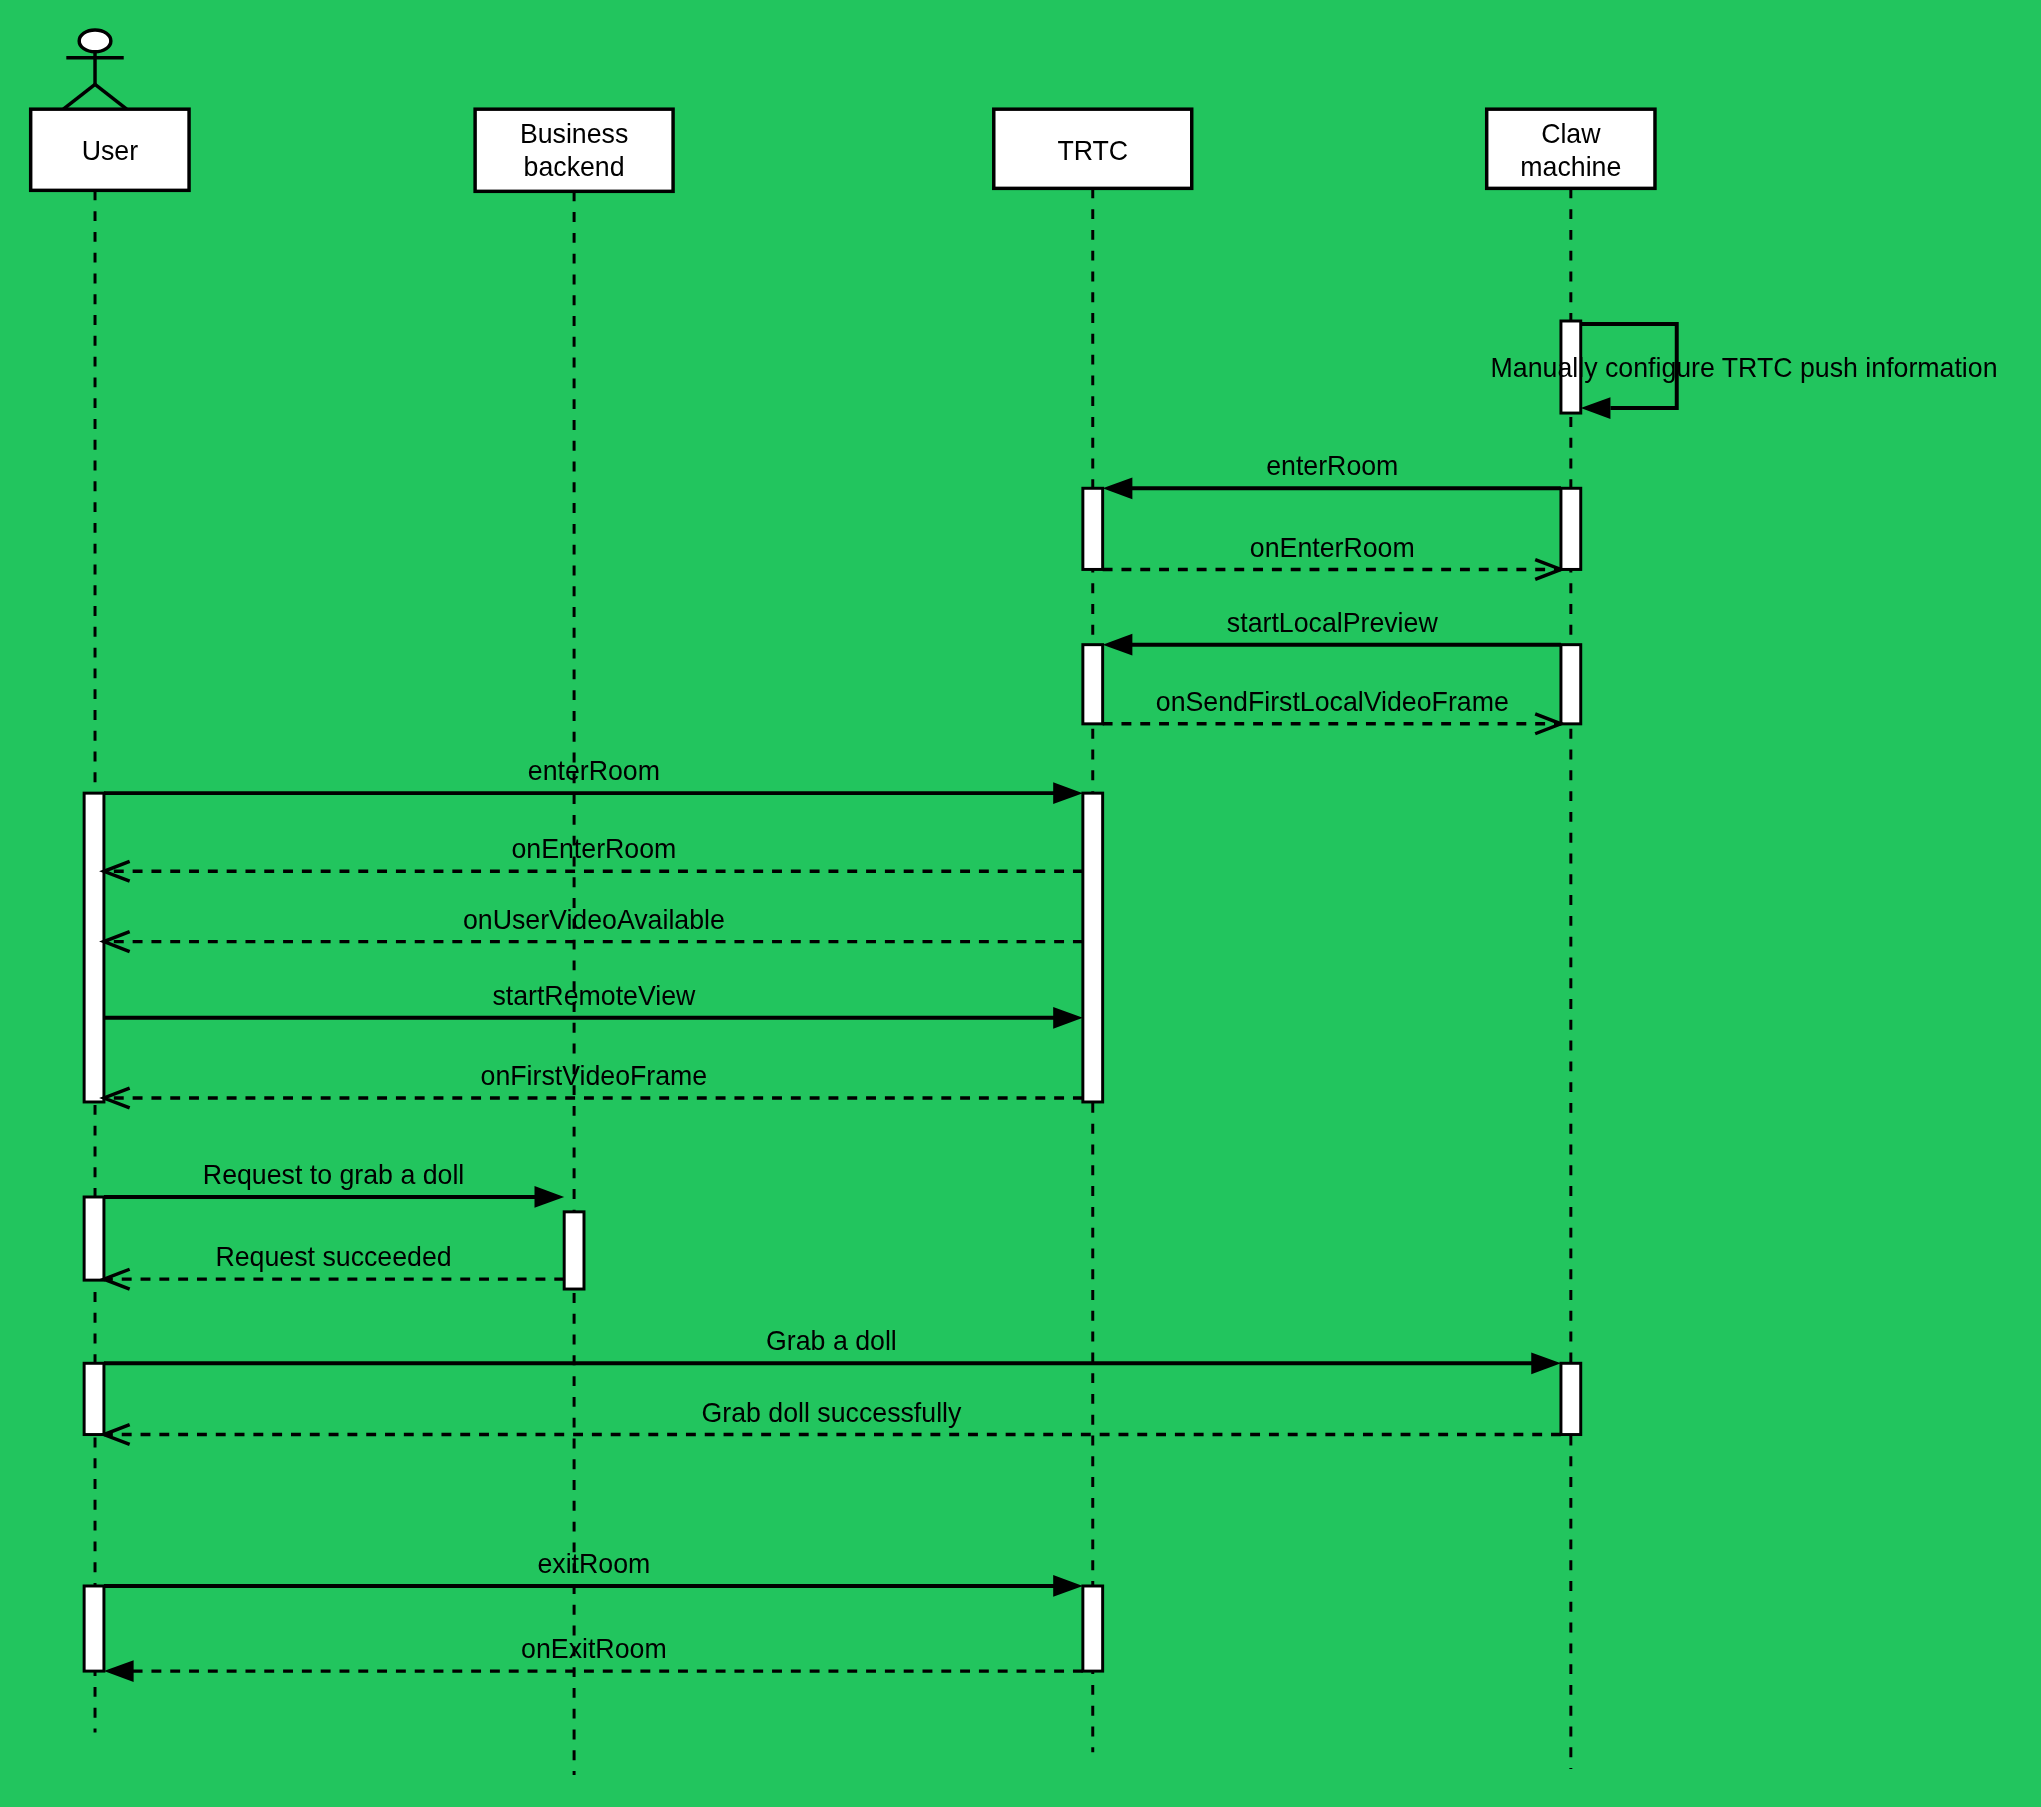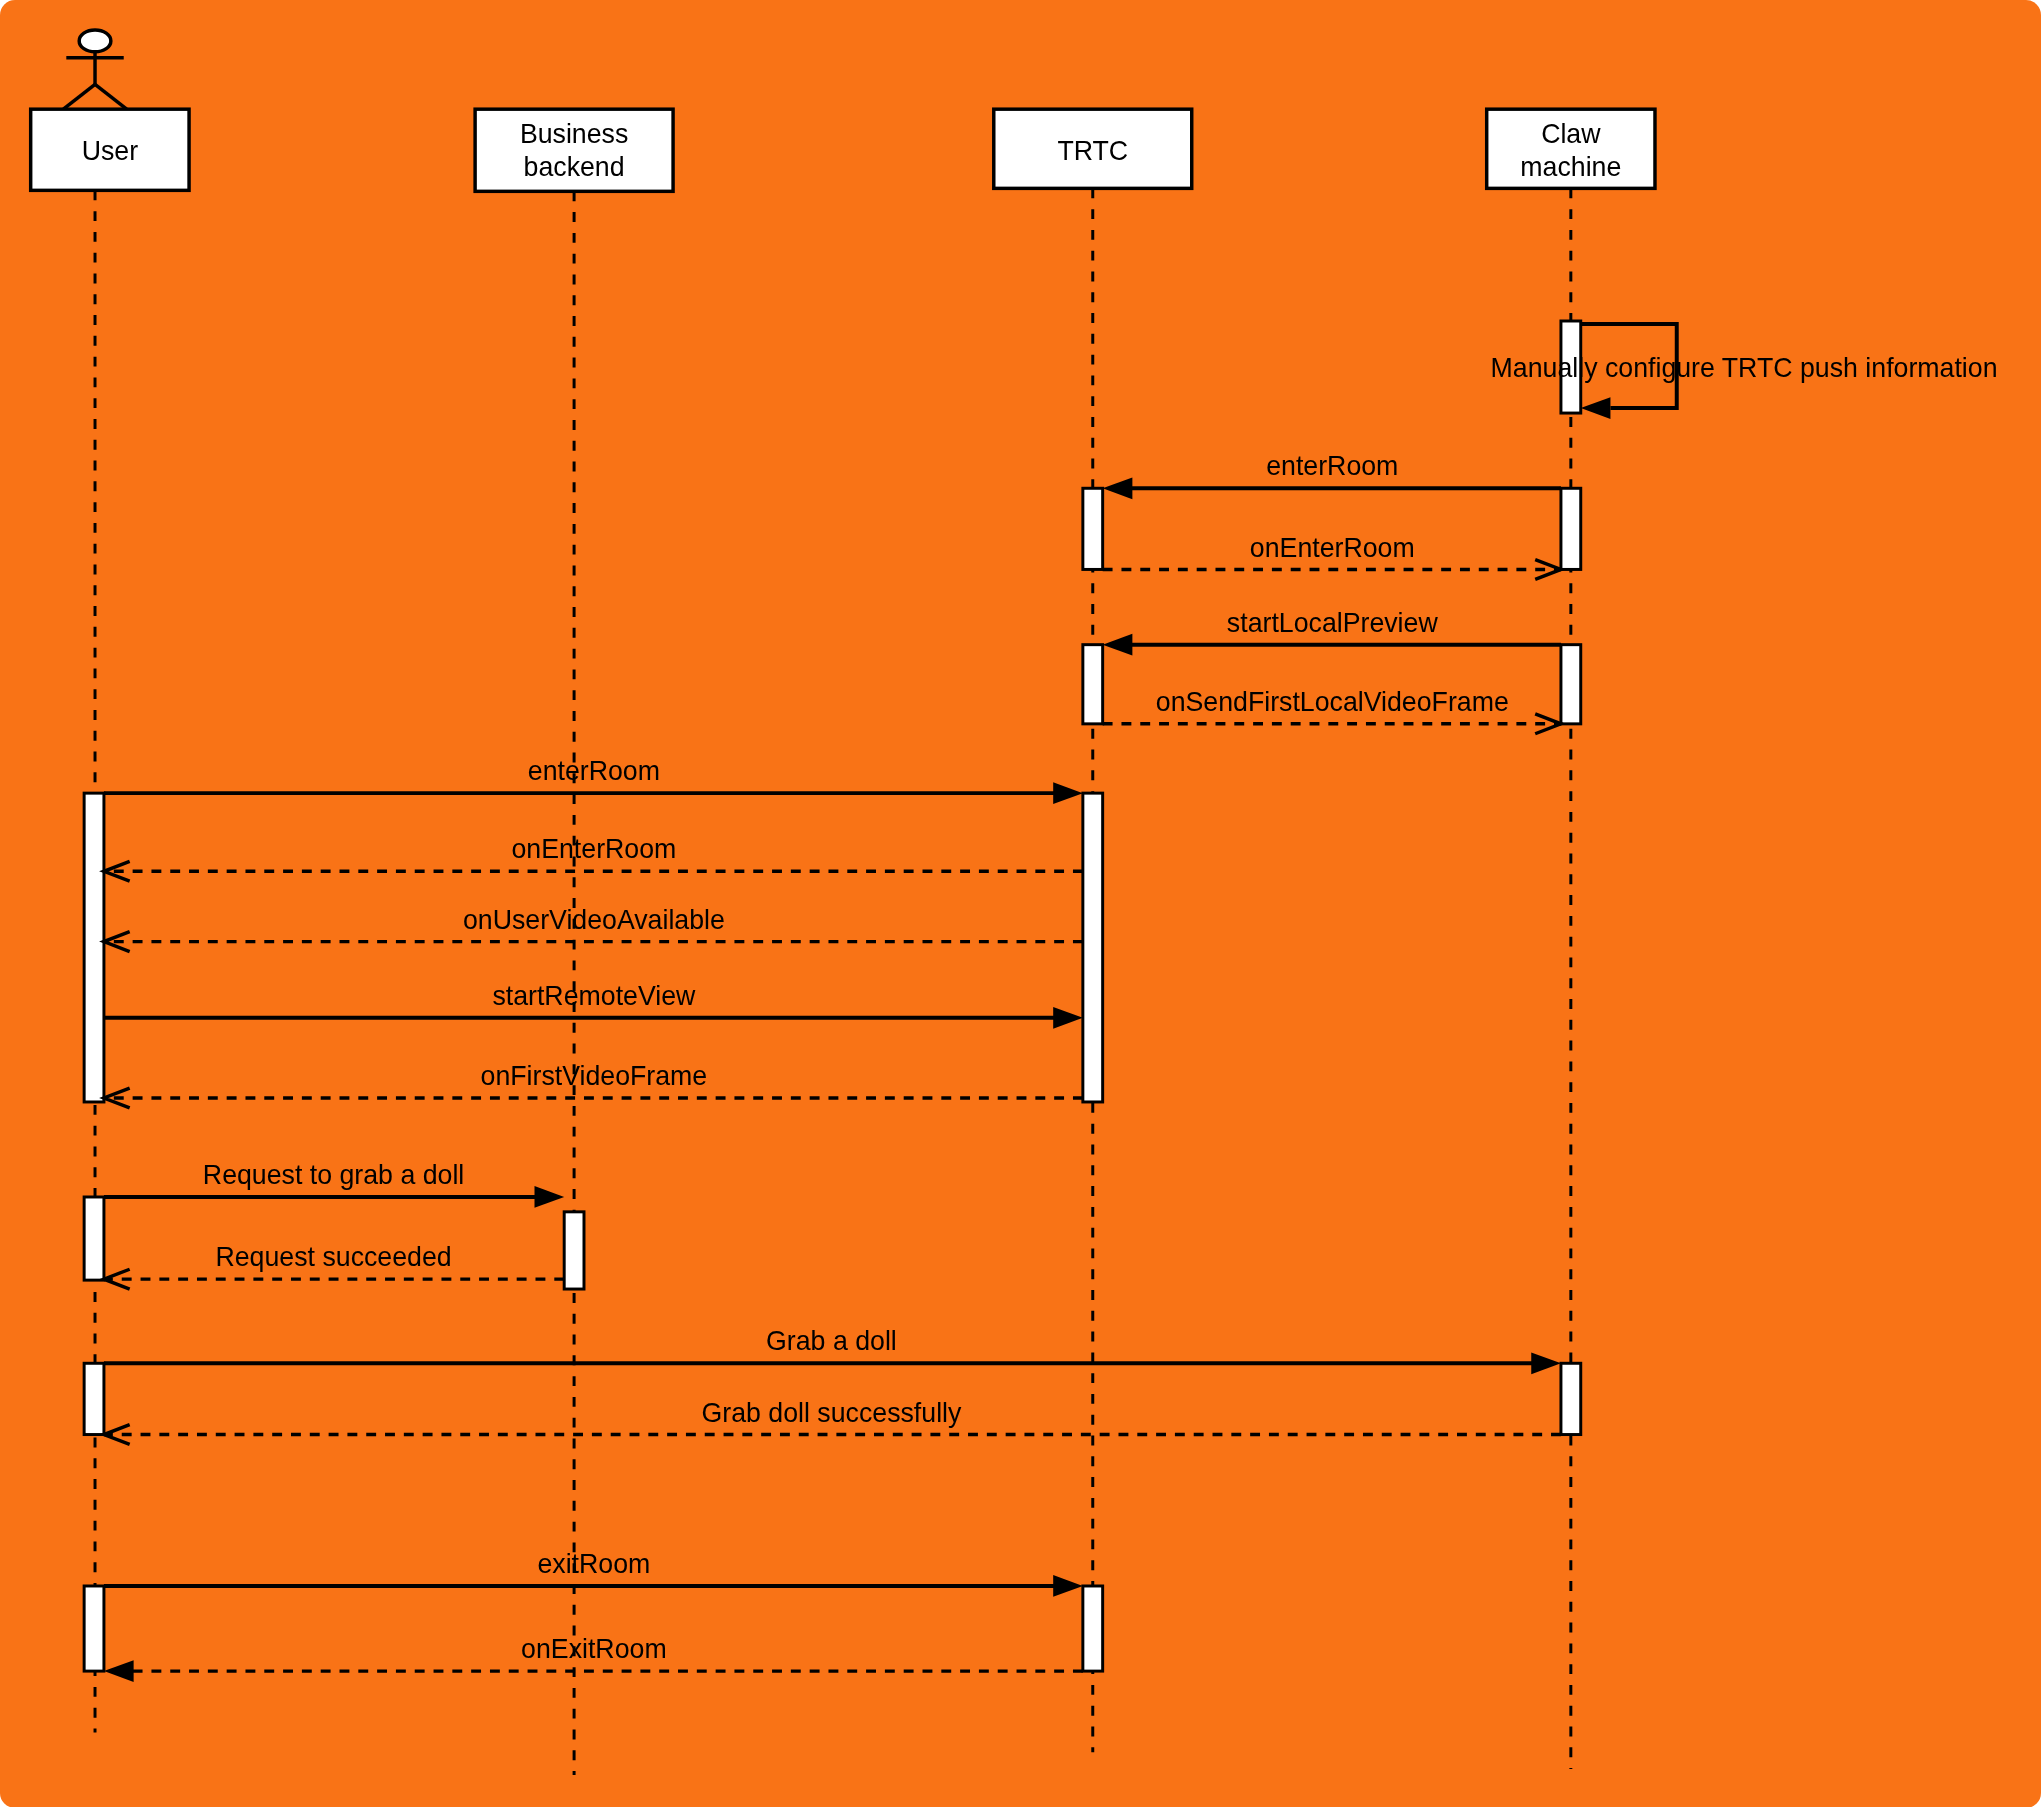--- a/index.html
+++ b/index.html
@@ -4,23 +4,22 @@
 <style>
   html, body {
     margin: 0;
     padding: 0;
     background: #ffffff;
   }
   .stage {
     position: relative;
     width: 2041px;
     height: 1808px;
-    background: #f97316;
+    background: #22c55e;
     font-family: "Liberation Sans", sans-serif;
-    border-radius: 15px;
   }
   svg { display: block; }
   text {
     font-family: "Liberation Sans", sans-serif;
     font-size: 27px;
     fill: #000000;
   }
   .box {
     fill: #ffffff;
     stroke: #000000;

